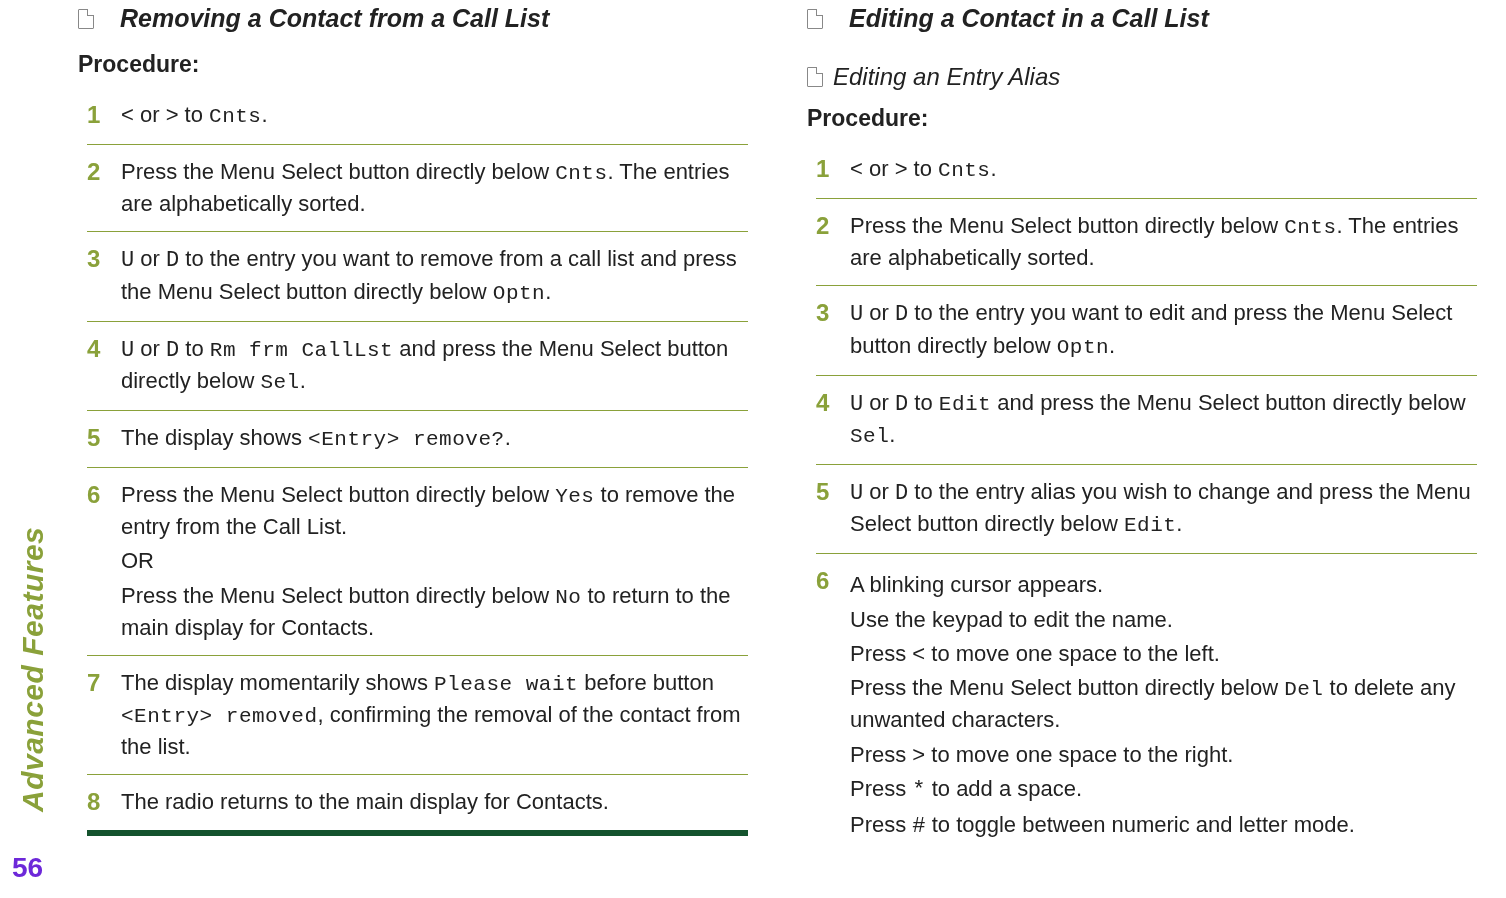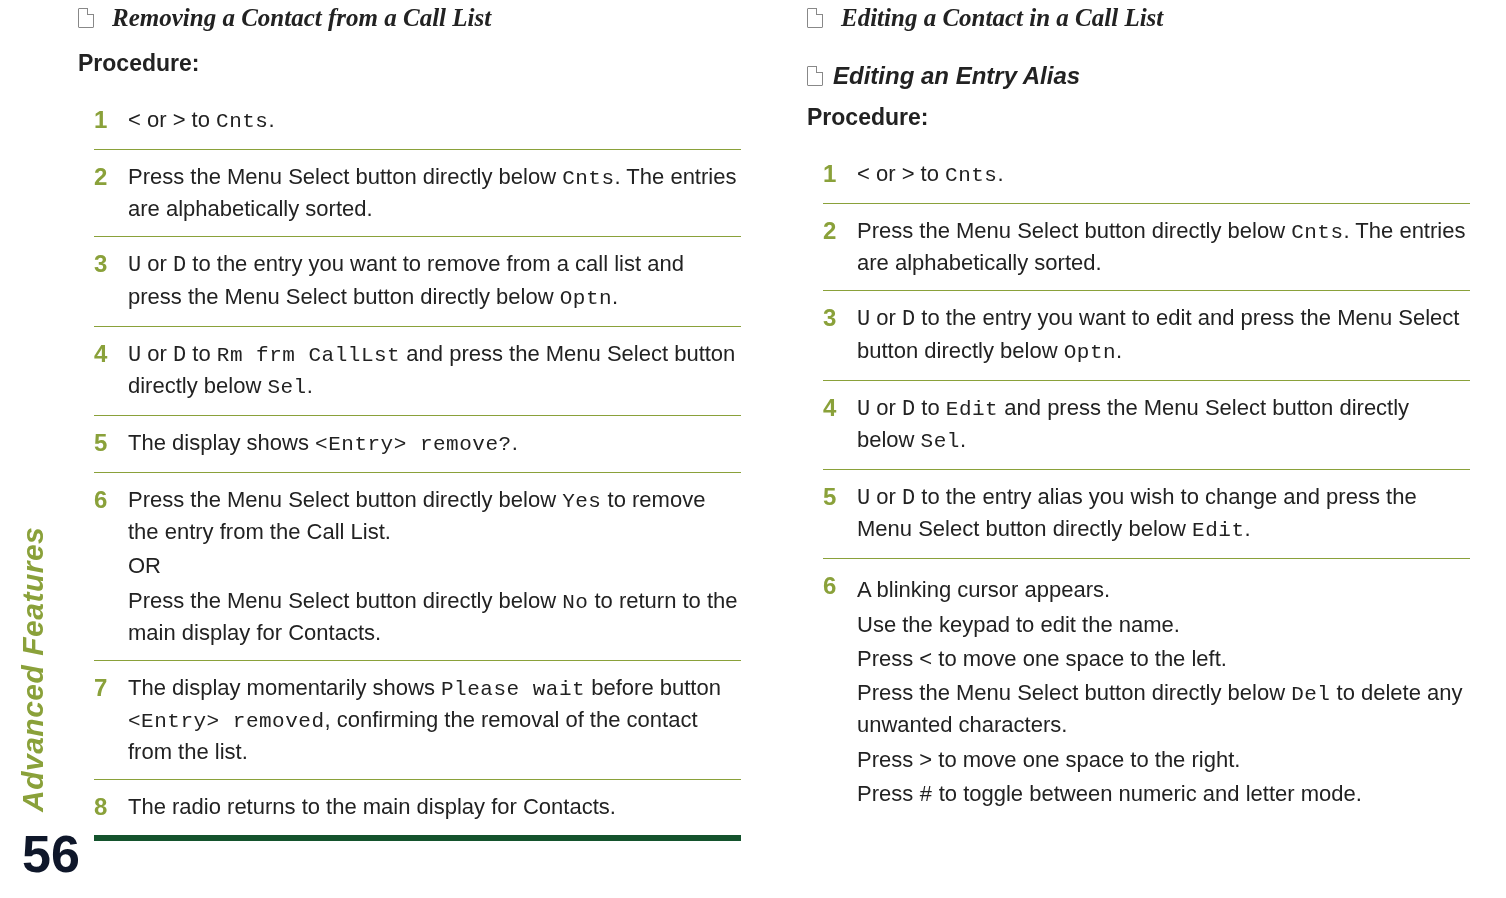--- a/index.html
+++ b/index.html
@@ -37,25 +37,25 @@
     bottom: 72px;
     white-space: nowrap;
     font-size: 30px;
     font-weight: 700;
     font-style: italic;
     color: #8aa13a;
     letter-spacing: 0.5px;
   }
   .side-label .pagenum {
     position: absolute;
-    left: 14px;
+    left: 4px;
     bottom: 0;
-    font-size: 52px;
-    font-weight: 700;
-    color: #0f172a;
+    font-size: 28px;
+    font-weight: 700;
+    color: #6d28d9;
   }
   .columns {
     position: absolute;
     left: 78px;
     top: 0;
     right: 20px;
     bottom: 0;
     display: flex;
     gap: 50px;
   }
@@ -64,26 +64,25 @@
     padding-top: 4px;
   }
   h2.section-title {
     font-size: 25px;
     font-weight: 700;
     font-style: italic;
     color: #222;
     margin: 0 0 18px 0;
     display: flex;
     align-items: center;
-    gap: 18px;
-    font-family: Liberation Serif, serif;
+    gap: 26px;
   }
   h3.sub-title {
     font-size: 24px;
-    font-weight: 700;
+    font-weight: 400;
     font-style: italic;
     color: #222;
     margin: 30px 0 14px 0;
     display: flex;
     align-items: center;
     gap: 10px;
   }
   .doc-icon {
     display: inline-block;
     width: 14px;
@@ -104,21 +103,21 @@
     border-left: 1px solid #888;
     border-bottom: 1px solid #888;
   }
   .proc-label {
     font-weight: 700;
     font-size: 23px;
     margin: 12px 0 10px 0;
   }
   ol.steps {
     list-style: none;
-    margin: 16px;
+    margin: 9px;
     padding: 0;
     counter-reset: step;
   }
   ol.steps > li {
     counter-increment: step;
     position: relative;
     padding: 12px 0 12px 34px;
     border-bottom: 1px solid #8aa13a;
     font-size: 22px;
     line-height: 1.38;
@@ -219,19 +218,20 @@
         </li>
         <li>
           <span class="keylike">U</span><span> or </span><span class="keylike">D</span><span> to the entry alias you wish to change and press the </span><b>Menu Select</b><span> button directly below </span><span class="mono">Edit</span><span>.</span>
         </li>
         <li style="border-bottom:none;">
           <span class="subline">A blinking cursor appears.</span>
           <span class="subline">Use the keypad to edit the name.</span>
           <span class="subline">Press &lt; to move one space to the left.</span>
           <span class="subline"><span>Press the </span><b>Menu Select</b><span> button directly below </span><span class="mono">Del</span><span> to delete any unwanted characters.</span></span>
           <span class="subline">Press &gt; to move one space to the right.</span>
+          <span class="subline"><span>Press </span><span class="keylike">*</span><span> to add a space.</span></span>
           <span class="subline"><span>Press </span><span class="keylike">#</span><span> to toggle between numeric and letter mode.</span></span>
         </li>
       </ol>
     </div>
 
   </div>
 </div>
 
 </body></html>

